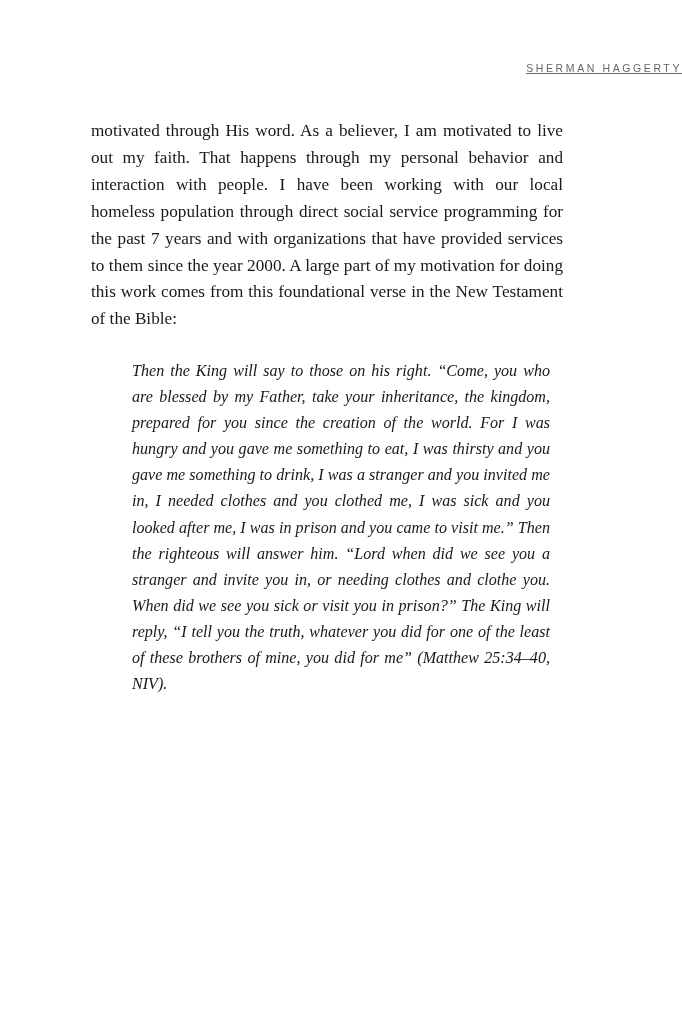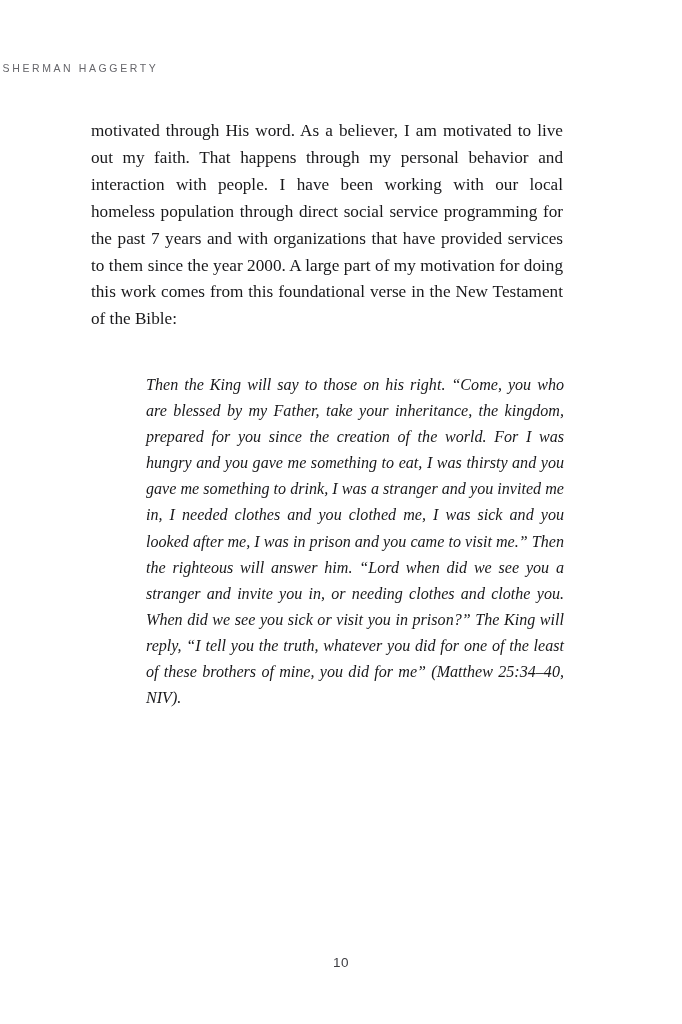--- a/index.html
+++ b/index.html
@@ -15,27 +15,28 @@
     overflow: hidden;
     box-sizing: border-box;
   }
 
   
   .running-head {
     position: absolute;
     top: 62px;
     left: 0;
     width: 682px;
-    text-align: left;
+    text-align: right;
     font-family: "Liberation Sans", sans-serif;
     font-size: 10.5px;
     font-weight: 400;
     letter-spacing: 2.6px;
     color: #65656a;
     text-indent: 2.6px;
+    text-decoration: underline;
   }
 
   
   .textblock {
     position: absolute;
     top: 118px;
     left: 91px;
     width: 472px;
   }
 
@@ -46,21 +47,21 @@
     color: #18181a;
     text-align: justify;
     text-justify: inter-word;
     margin: 0;
     hyphens: manual;
     -webkit-hyphens: manual;
   }
 
   
   .blockquote {
-    margin: 18px;
+    margin: 4px;
     padding: 0;
     position: absolute;
     top: 354px;
     left: 128px;
     width: 418px;
   }
   .quote-par {
     font-family: "Liberation Serif", "DejaVu Serif", serif;
     font-style: italic;
     font-size: 16.1px;
@@ -92,15 +93,14 @@
   <div class="running-head">SHERMAN HAGGERTY</div>
 
   <div class="textblock">
     <p class="body-par">motivated through His word. As a believer, I am motivated to live out my faith. That happens through my personal behavior and interaction with people. I have been working with our local homeless population through direct social service programming for the past 7 years and with organizations that have provided services to them since the year 2000. A large part of my motivation for doing this work comes from this foundational verse in the New Testament of the Bible:</p>
   </div>
 
   <blockquote class="blockquote">
     <p class="quote-par">Then the King will say to those on his right. “Come, you who are blessed by my Father, take your inheritance, the kingdom, prepared for you since the creation of the world. For I was hungry and you gave me something to eat, I was thirsty and you gave me something to drink, I was a stranger and you invited me in, I needed clothes and you clothed me, I was sick and you looked after me, I was in prison and you came to visit me.” Then the righteous will answer him. “Lord when did we see you a stranger and invite you in, or needing clothes and clothe you. When did we see you sick or visit you in prison?” The King will reply, “I tell you the truth, whatever you did for one of the least of these brothers of mine, you did for me” (Matthew 25:34–40, NIV).</p>
   </blockquote>
 
-  <div class="folio">10</div>
 
 </div>
 
 </body></html>

